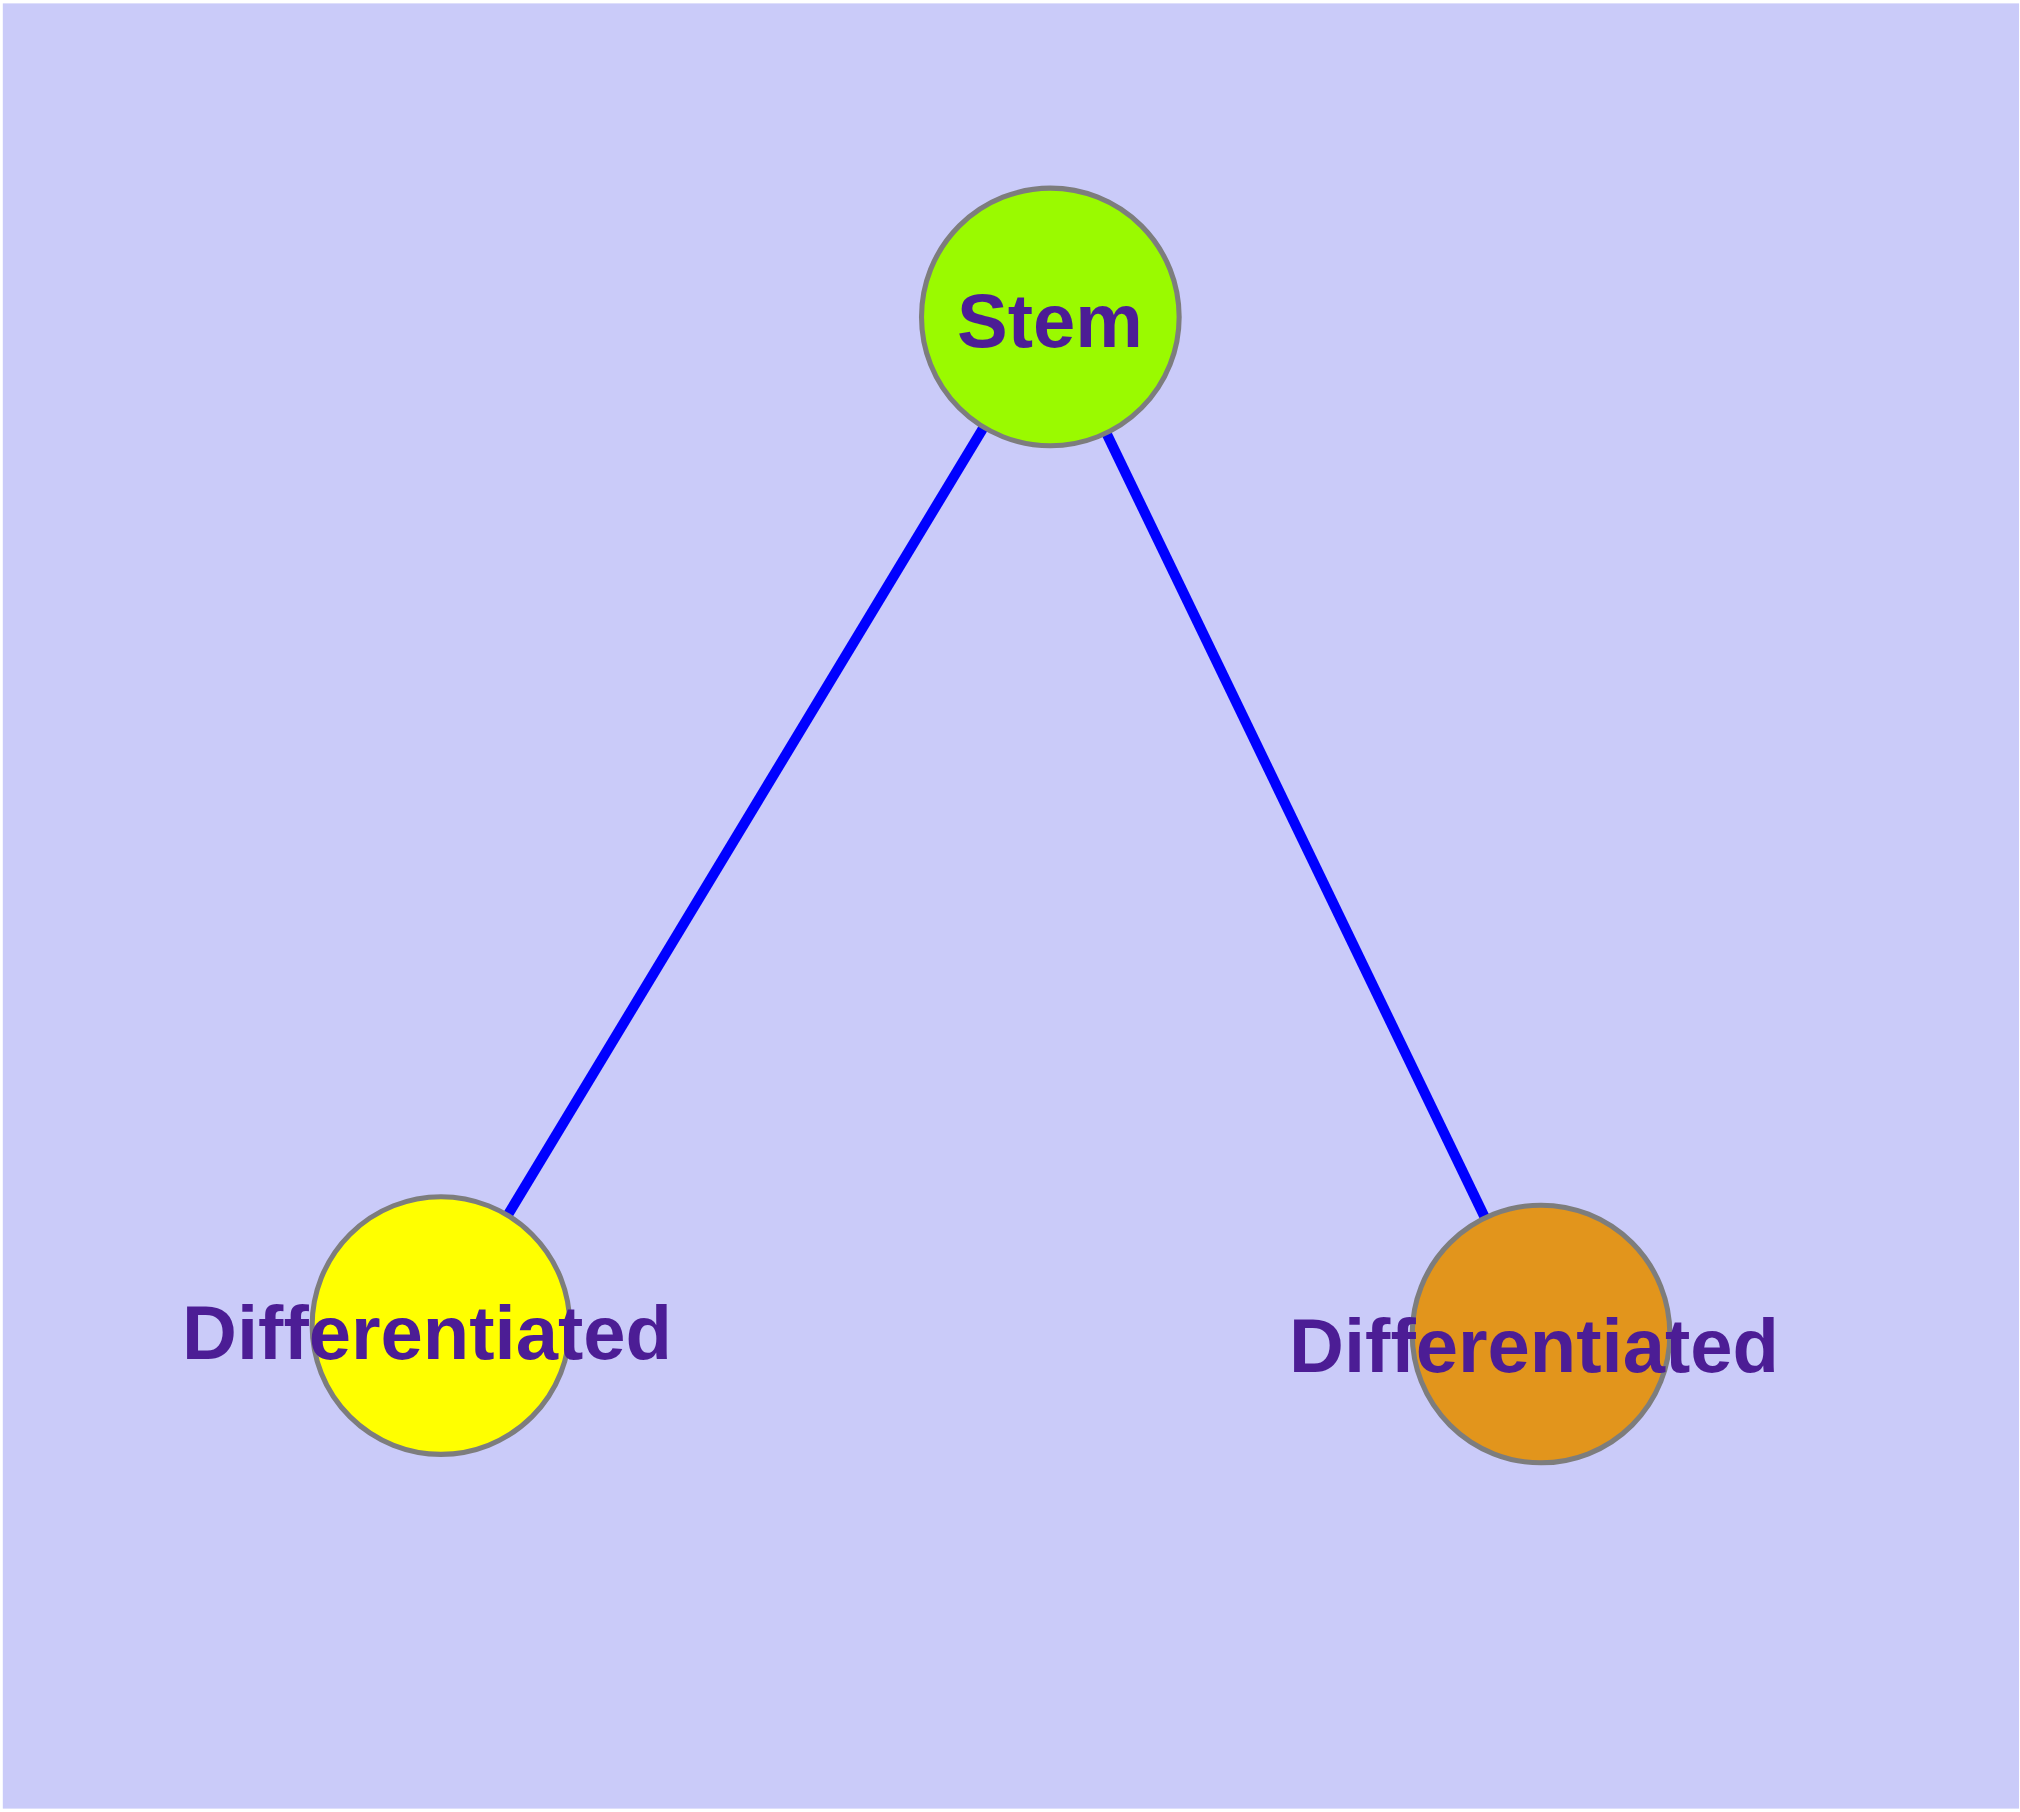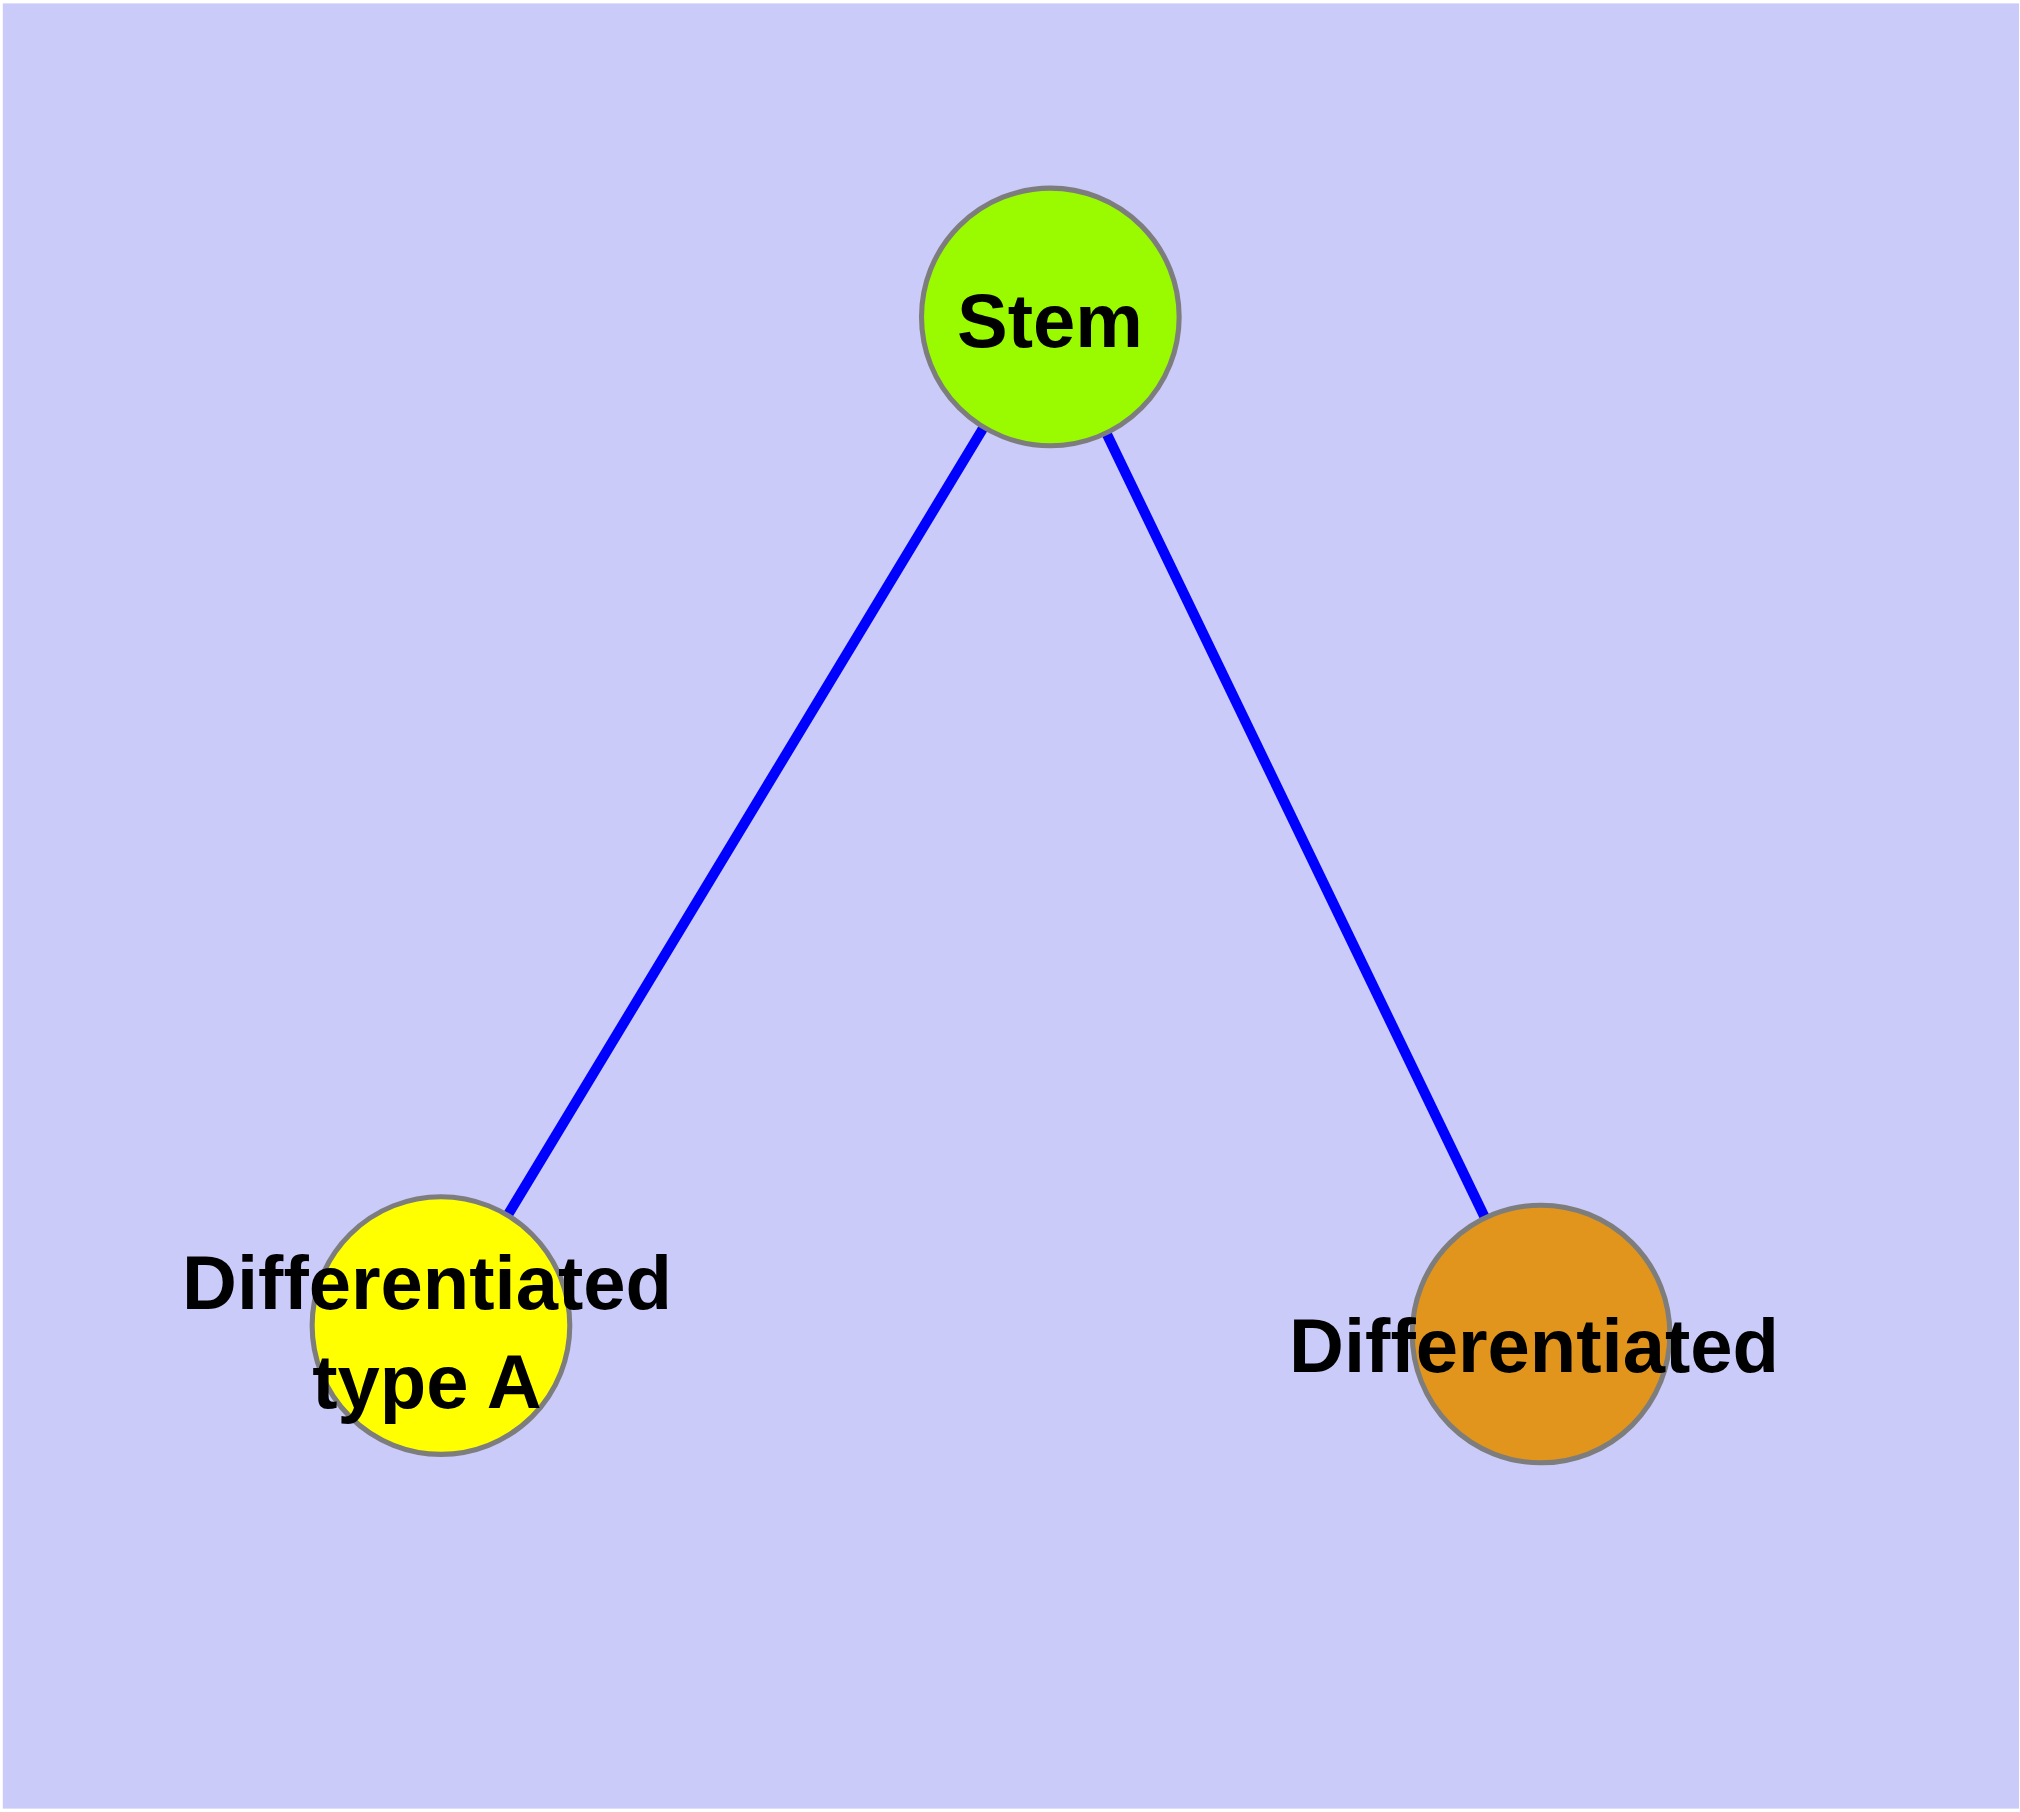--- a/index.html
+++ b/index.html
@@ -23,21 +23,21 @@
     height: 100%;
     display: block;
   }
   .node-label {
     position: absolute;
     transform: translate(-50%, -50%);
     text-align: center;
     font-weight: bold;
     font-size: 76px;
     line-height: 99px;
-    color: #000000;
+    color: #4c1d95;
     white-space: nowrap;
     letter-spacing: 0px;
   }
   .node-label .label-line {
     display: block;
   }
 </style>
 </head>
 <body>
 
@@ -54,21 +54,20 @@
     <circle cx="520" cy="1564" r="152" stroke-width="6" stroke="#7D7D7D" fill="#FFFF00"></circle>
     <circle cx="1818" cy="1574" r="152" stroke-width="6" stroke="#7D7D7D" fill="#E2951C"></circle>
   </svg>
 
   <div class="node-label" style="left: 1050px; top: 320px;">
     <span class="label-line">Stem</span>
   </div>
 
   <div class="node-label" style="left: 427px; top: 1332px;">
     <span class="label-line">Differentiated</span>
-    <span class="label-line">type A</span>
   </div>
 
   <div class="node-label" style="left: 1534px; top: 1345px;">
     <span class="label-line">Differentiated</span>
   </div>
 
 </div>
 
 
 </body></html>

